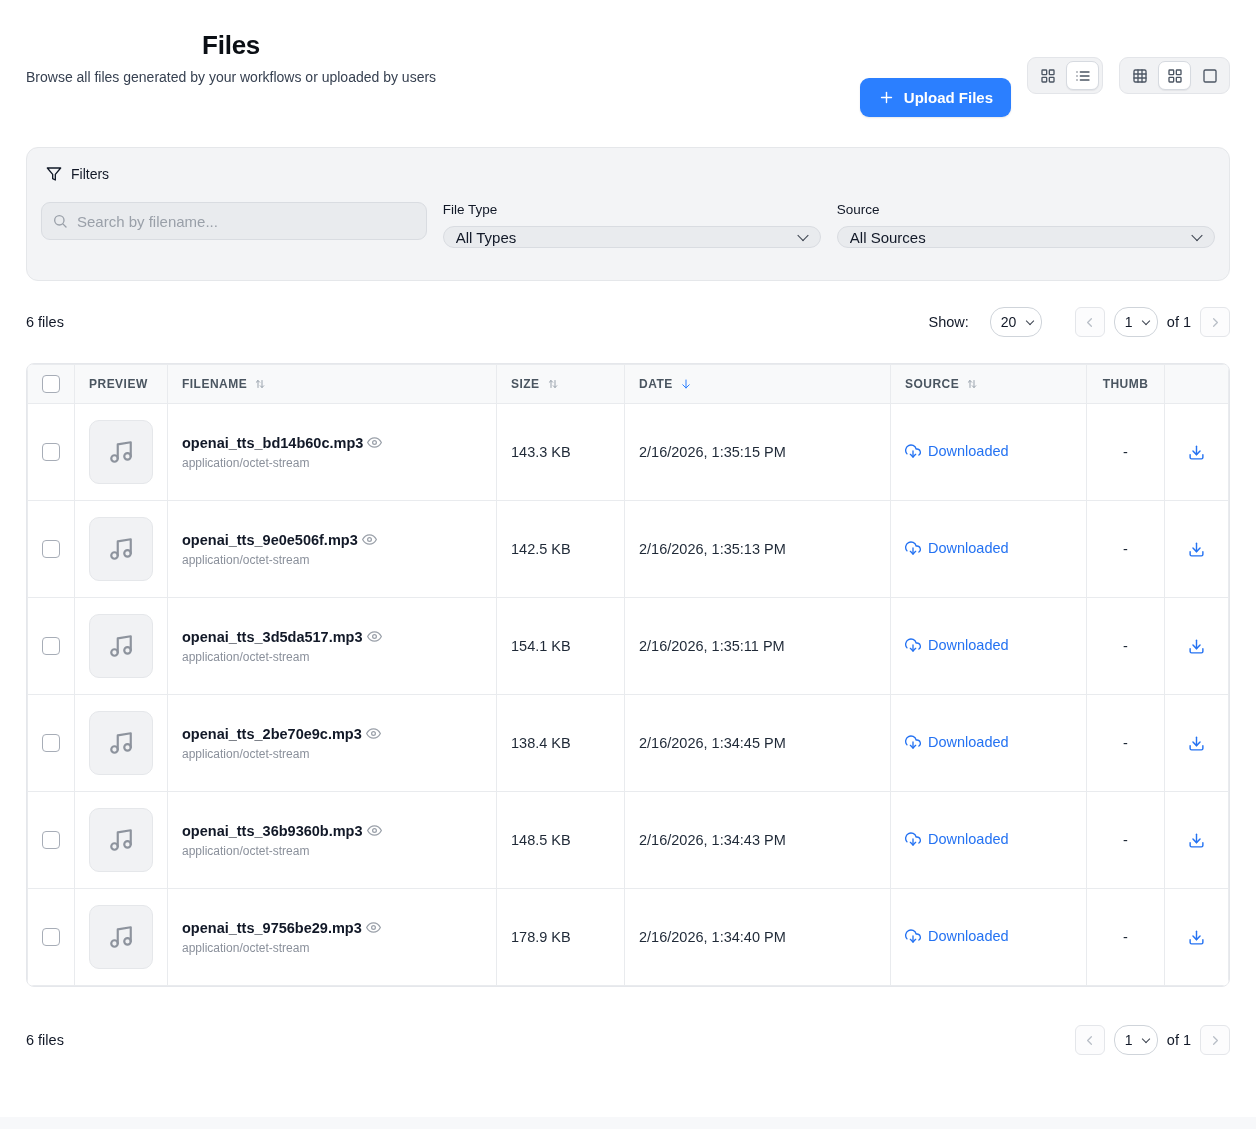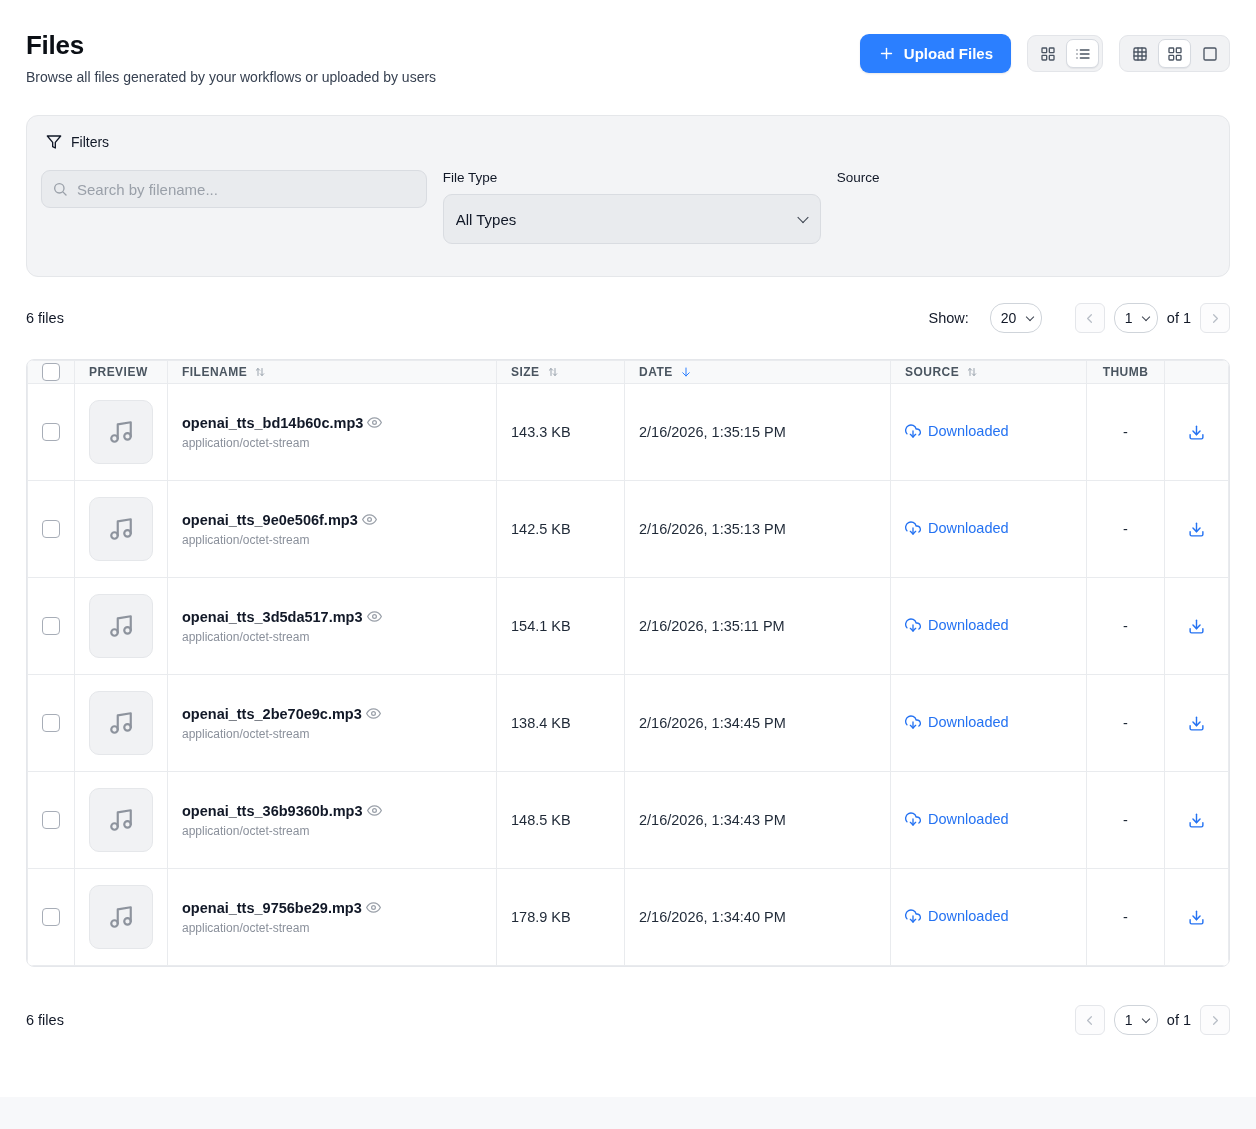--- a/index.html
+++ b/index.html
@@ -10,29 +10,30 @@
     font-family:"Liberation Sans", sans-serif;
     font-size:14px;
   }
   .container { padding:30px 26px 0 26px; }
 
   
   .ic { fill:none; stroke:currentColor; stroke-width:2; stroke-linecap:round; stroke-linejoin:round; display:block; }
 
   
   .page-header { display:flex; justify-content:space-between; align-items:flex-start; }
-  .page-title { font-size:26px; font-weight:700; margin:0 0 8px 0; color:#0b0f15; letter-spacing:-0.01em; }
+  .page-title { font-size:26px; font-weight:700; margin:0 0 8px 0; color:#0b0f15; letter-spacing:-0.01em;text-align:center; }
   .page-subtitle { font-size:14px; color:#374151; }
   .header-actions { display:flex; align-items:center; gap:16px; margin-top:4px; }
   .btn-upload {
     display:flex; align-items:center; gap:9px;
     background:#2b7fff; color:#fff; border:none; border-radius:9px;
     padding:11px 18px; font-size:15px; font-weight:600; cursor:pointer;
     font-family:"Liberation Sans", sans-serif;
     box-shadow:0 1px 2px rgba(16,24,40,.1);
+    margin-top:44px;
   }
   .seg-group { display:flex; gap:2px; background:#f1f2f4; border:1px solid #e3e5e9; border-radius:9px; padding:3px; }
   .seg-btn {
     width:33px; height:29px; display:flex; align-items:center; justify-content:center;
     background:transparent; border:1px solid transparent; border-radius:7px; color:#4b5563; cursor:pointer; padding:0;
   }
   .seg-btn.active { background:#fff; border-color:#d6dae0; box-shadow:0 1px 1px rgba(16,24,40,.06); }
 
   
   .filters-panel { margin-top:30px; background:#f3f4f6; border:1px solid #e5e7ea; border-radius:12px; padding:18px 14px 32px 14px; }
@@ -46,21 +47,21 @@
     padding:0 12px 0 35px; font-size:15px; color:#111827; font-family:"Liberation Sans", sans-serif; outline:none;
   }
   .search-input::placeholder { color:#9aa0a9; }
   .select-wrap { position:relative; }
   .select-wrap::after {
     content:""; position:absolute; right:14px; top:50%; width:7px; height:7px;
     border-right:1.8px solid #3c4350; border-bottom:1.8px solid #3c4350;
     transform:translateY(-68%) rotate(45deg); pointer-events:none;
   }
   .filter-select {
-    width:100%; height:50px; background:#e9ebee; border:1px solid #d9dce1; border-radius:9px;
+    width:100%; height:22px; background:#e9ebee; border:1px solid #d9dce1; border-radius:14px;
     padding:0 30px 0 12px; font-size:15px; color:#111827; appearance:none; -webkit-appearance:none;
     font-family:"Liberation Sans", sans-serif; cursor:pointer;
   }
 
   
   .list-toolbar { display:flex; justify-content:space-between; align-items:center; margin-top:26px; }
   .files-count { font-size:14.5px; color:#111827; }
   .toolbar-right { display:flex; align-items:center; gap:19px; }
   .show-label { font-size:14.5px; color:#111827; margin-right:2px; }
   .small-select-wrap { position:relative; display:inline-block; }
@@ -79,21 +80,21 @@
     width:30px; height:30px; display:flex; align-items:center; justify-content:center;
     background:#fcfcfd; border:1px solid #e4e6ea; border-radius:6px; color:#b8bec7; cursor:pointer; padding:0;
   }
   .of-text { font-size:14.5px; color:#111827; }
 
   
   .table-wrap { margin-top:26px; border:1px solid #e5e7eb; border-radius:8px; overflow:hidden; }
   table.files { width:100%; border-collapse:collapse; }
   table.files th, table.files td { border:1px solid #e9ebee; }
   table.files th {
-    background:#f8f9fa; text-align:left; padding:2px 14px;
+    background:#f8f9fa; text-align:left; padding:10px 14px;
     font-size:12px; font-weight:700; letter-spacing:.04em; color:#4a5560; text-transform:uppercase;
   }
   table.files td { padding:16px 14px; vertical-align:middle; font-size:14.5px; color:#1f2937; background:#fff; }
   .th-inner { display:flex; align-items:center; gap:7px; cursor:pointer; }
   .sort-ic { color:#9aa3ad; }
   .sort-active { color:#2b7fff; }
   .c-check, .th-check { text-align:center !important; width:44px; }
   .row-checkbox, .header-checkbox {
     appearance:none; -webkit-appearance:none; width:18px; height:18px; margin:0;
     border:1.5px solid #a7adb7; border-radius:4px; background:#fff; cursor:pointer; display:inline-block; vertical-align:middle;
@@ -262,20 +263,25 @@
       <div>
         <div class="field-label">File Type</div>
         <div class="select-wrap">
           <select class="filter-select">
             <option>All Types</option>
           </select>
         </div>
       </div>
       <div>
         <div class="field-label">Source</div>
+        <div class="select-wrap">
+          <select class="filter-select">
+            <option>All Sources</option>
+          </select>
+        </div>
       </div>
     </div>
   </div>
 
   <div class="list-toolbar">
     <div class="files-count">6 files</div>
     <div class="toolbar-right">
       <span class="show-label">Show:</span>
       <span class="small-select-wrap">
         <select class="small-select">

